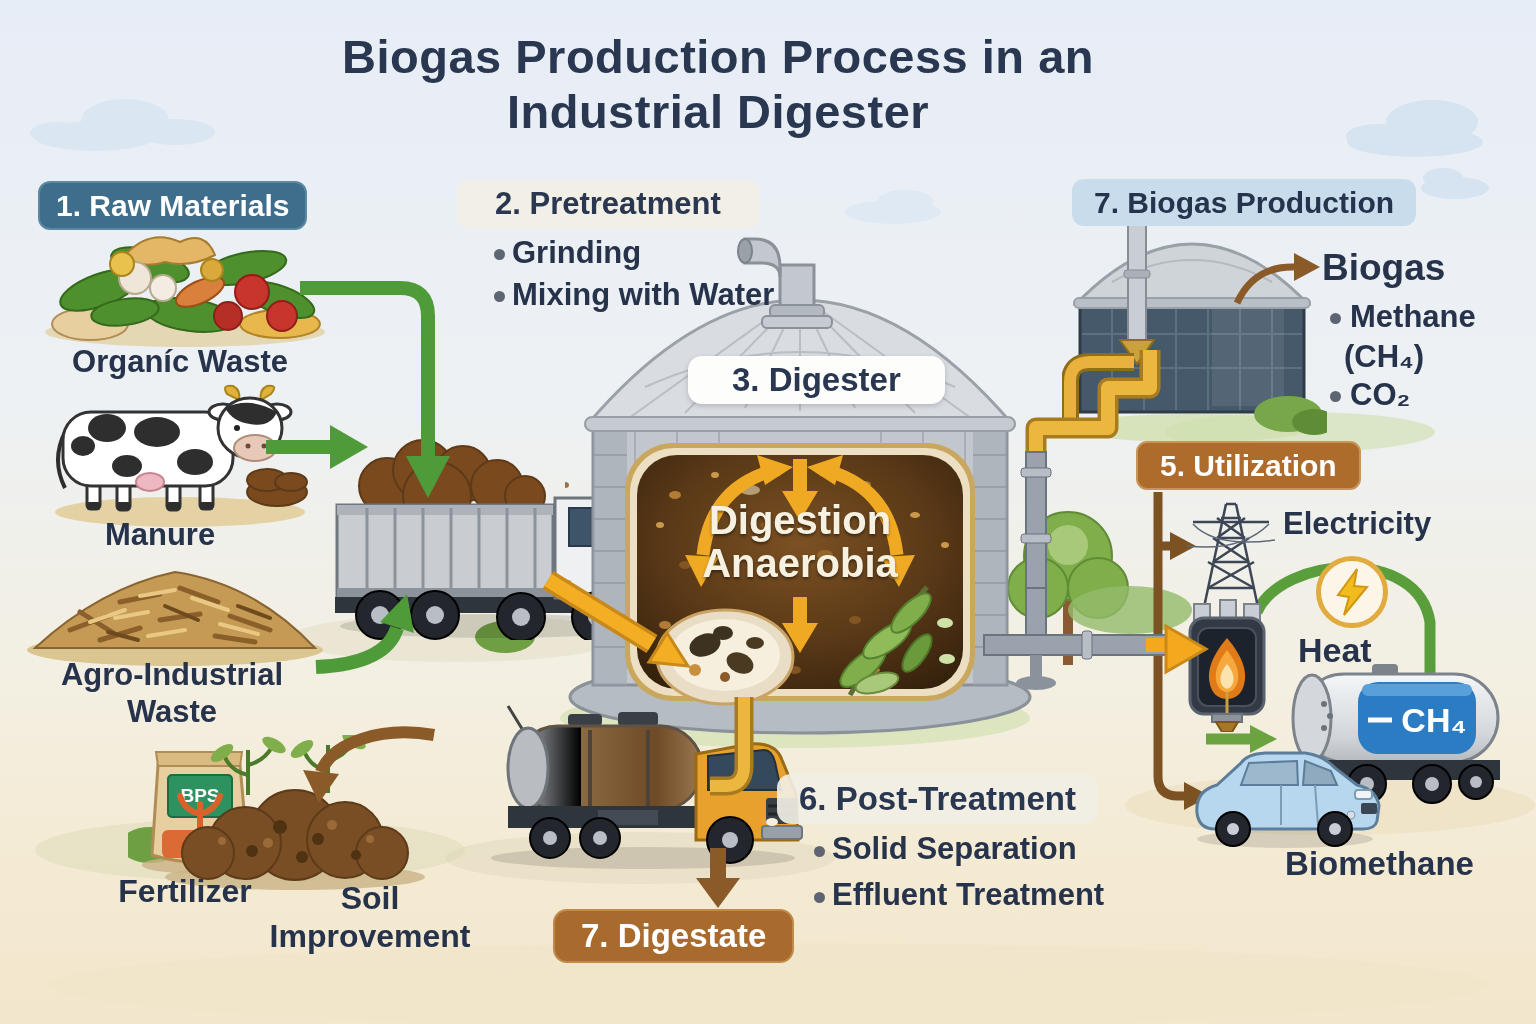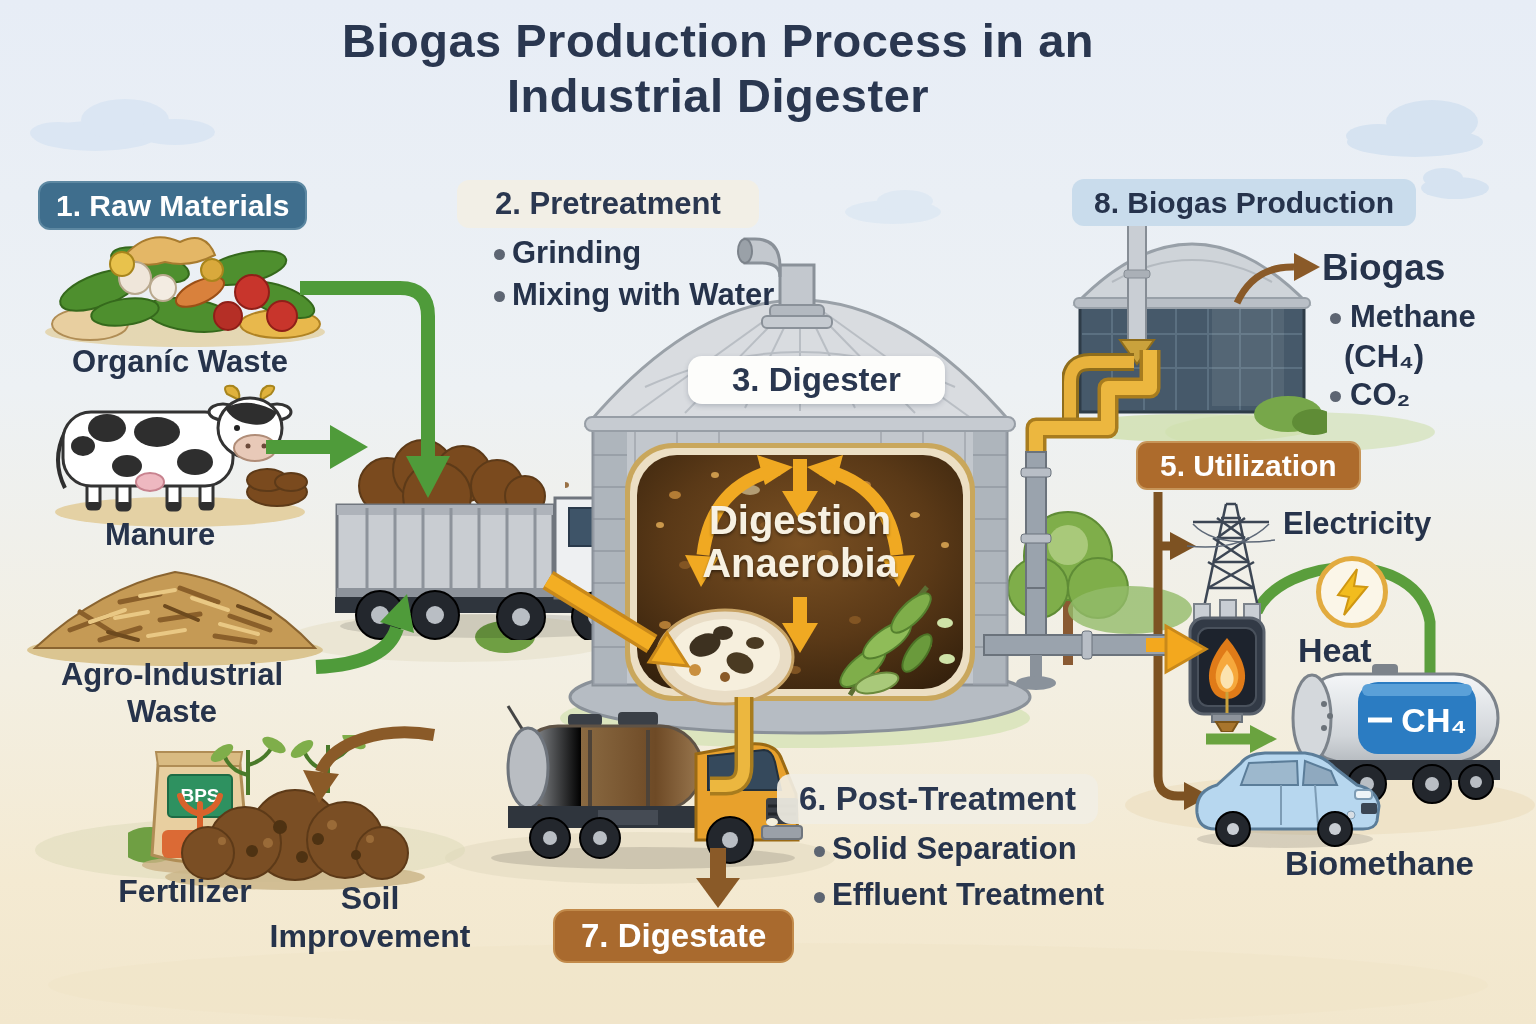--- a/index.html
+++ b/index.html
@@ -569,21 +569,21 @@
     <g>
       <path d="M434,735 C382,726 332,742 321,772" fill="none" stroke="#8a5a28" stroke-width="12"></path>
       <polygon points="303,770 339,774 319,803" fill="#8a5a28"></polygon>
     </g>
     <g>
       <line x1="1206" y1="739" x2="1250" y2="739" stroke="#6aa33f" stroke-width="11"></line>
       <polygon points="1250,725 1250,753 1277,739" fill="#6aa33f"></polygon>
     </g>
   </svg>
 
-  <div class="label ctr" style="left:233px;top:14px;width:970px;font-size:47px;line-height:1.16;color:#2a3750;letter-spacing:0.5px;z-index:6">
+  <div class="label ctr" style="left:233px;top:30px;width:970px;font-size:47px;line-height:1.16;color:#2a3750;letter-spacing:0.5px;z-index:6">
     <span>Biogas Production Process in an</span><br>
     <span>Industrial Digester</span>
   </div>
 
   <div class="badge" style="left:38px;top:181px;font-size:30px;color:#fff;background:#3f6e8d;border:2px solid #5d88a2;border-radius:12px;padding:6px 16px;z-index:6">1. Raw Materials</div>
 
   <div class="label ctr" style="left:30px;top:344px;width:300px;font-size:31px;z-index:6">Organíc Waste</div>
 
   <div class="label ctr" style="left:55px;top:517px;width:210px;font-size:31px;z-index:6">Manure</div>
 
@@ -595,21 +595,21 @@
   <span class="dot" style="left:494px;top:291px;z-index:6"></span>
   <div class="label" style="left:512px;top:277px;font-size:31px;z-index:6">Mixing with Water</div>
 
   <div class="badge" style="left:688px;top:356px;font-size:33px;color:#2a3750;background:#fdfdfb;border-radius:14px;padding:6px 44px;box-shadow:0 2px 5px rgba(60,70,90,0.25);z-index:6">3. Digester</div>
 
   <div class="label ctr" style="left:645px;top:499px;width:310px;font-size:40px;line-height:1.08;color:#f7f1e2;text-shadow:0 2px 3px rgba(0,0,0,0.45);z-index:6">
     <span>Digestion</span><br>
     <span>Anaerobia</span>
   </div>
 
-  <div class="badge" style="left:1072px;top:179px;font-size:30px;color:#26334c;background:#c9dcec;border-radius:12px;padding:7px 22px;z-index:6">8. Biogas Production</div>
+  <div class="badge" style="left:1072px;top:179px;font-size:30px;color:#26334c;background:#c9dcec;border-radius:12px;padding:7px 22px;z-index:6">7. Biogas Production</div>
 
   <div class="label" style="left:1322px;top:247px;font-size:37px;z-index:6">Biogas</div>
   <span class="dot" style="left:1330px;top:313px;z-index:6"></span>
   <div class="label" style="left:1350px;top:299px;font-size:31px;z-index:6">Methane</div>
   <div class="label" style="left:1344px;top:339px;font-size:31px;z-index:6">(CH₄)</div>
   <span class="dot" style="left:1330px;top:391px;z-index:6"></span>
   <div class="label" style="left:1350px;top:377px;font-size:31px;z-index:6">CO₂</div>
 
   <div class="badge" style="left:1136px;top:441px;font-size:30px;color:#fff;background:#ad6b2c;border:2px solid #c79558;border-radius:11px;padding:6px 22px;z-index:6">5. Utilization</div>
   <div class="label" style="left:1283px;top:506px;font-size:31px;z-index:6">Electricity</div>

